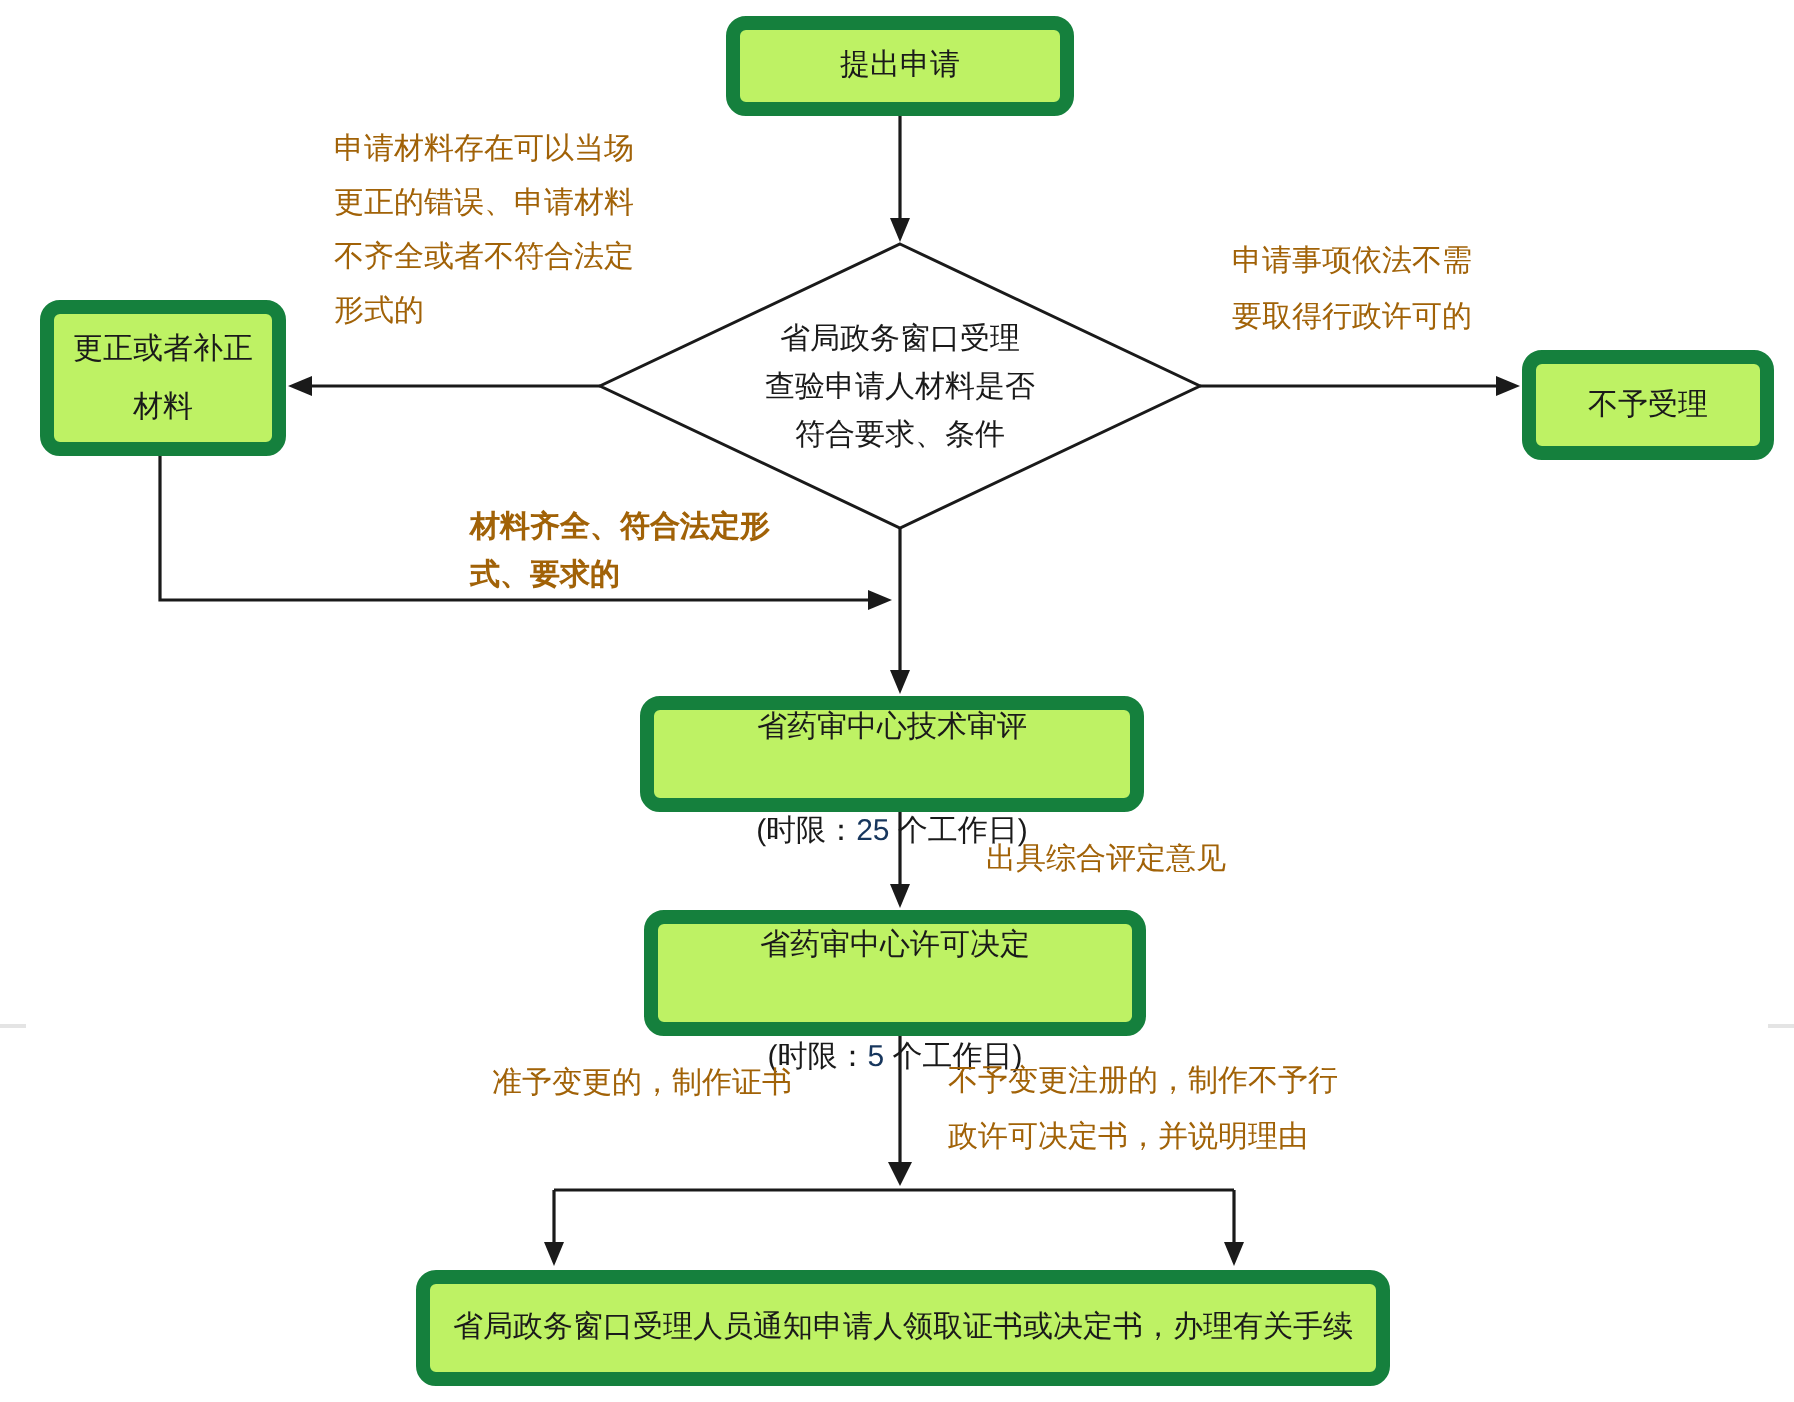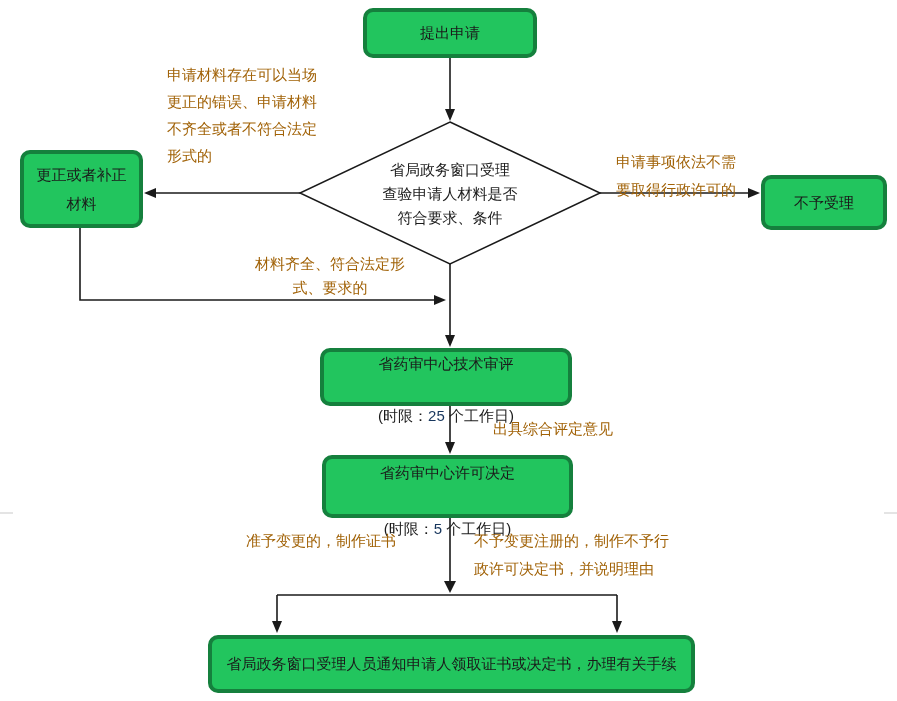--- a/index.html
+++ b/index.html
@@ -17,23 +17,23 @@
     color: #1a1a1a;
   }
   .connector-layer {
     position: absolute;
     left: 0; top: 0;
     width: 897px; height: 701px;
   }
   .node {
     position: absolute;
     box-sizing: border-box;
-    border: 4px solid #15803d;
+    border: 7px solid #15803d;
     border-radius: 10px;
-    background: #22c55e;
+    background: #bef264;
     display: flex;
     align-items: center;
     justify-content: center;
     text-align: center;
     font-size: 15px;
     line-height: 26px;
     color: #1a1a1a;
     white-space: pre-line;
   }
   .node-inner { white-space: pre-line; }
@@ -46,22 +46,22 @@
     line-height: 24px;
     white-space: pre-line;
   }
   .edge-label {
     position: absolute;
     font-size: 15px;
     color: #a16207;
     white-space: pre-line;
   }
   .lbl-incomplete   { left: 167px; top: 61px;  line-height: 27px; }
-  .lbl-no-permit    { left: 616px; top: 117px; line-height: 28px; margin-top: 31px; }
-  .lbl-complete     { left: 235px; top: 252px; width: 190px; text-align: center; line-height: 24px; }
+  .lbl-no-permit    { left: 616px; top: 117px; line-height: 28px; }
+  .lbl-complete     { left: 235px; top: 252px; width: 190px; text-align: left; line-height: 24px; font-weight: bold; }
   .lbl-evaluation   { left: 493px; top: 420px; }
   .lbl-approve      { left: 246px; top: 532px; }
   .lbl-disapprove   { left: 474px; top: 527px; line-height: 28px; }
   .time-line .time-value { color: #17365D; }
   .page-artifact {
     position: absolute;
     height: 2px;
     background: #e4e4e4;
   }
 </style>

